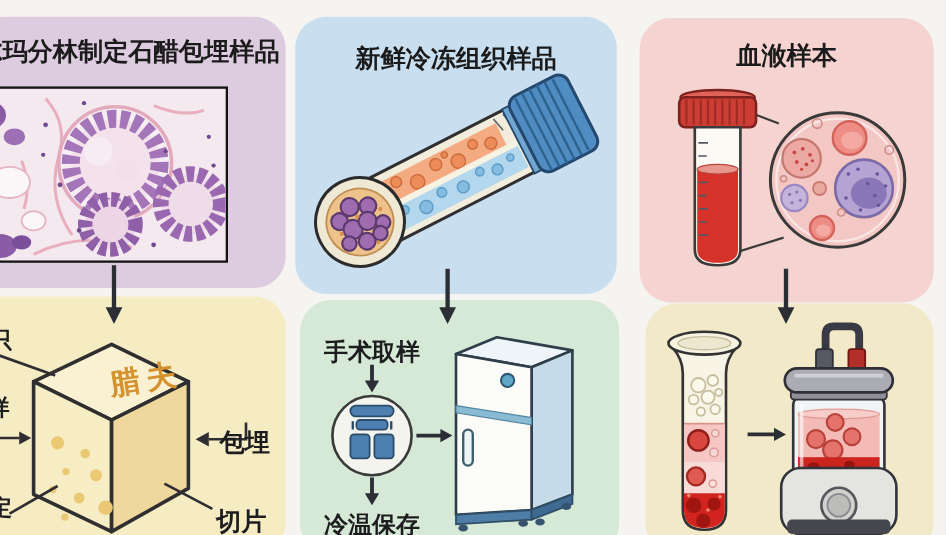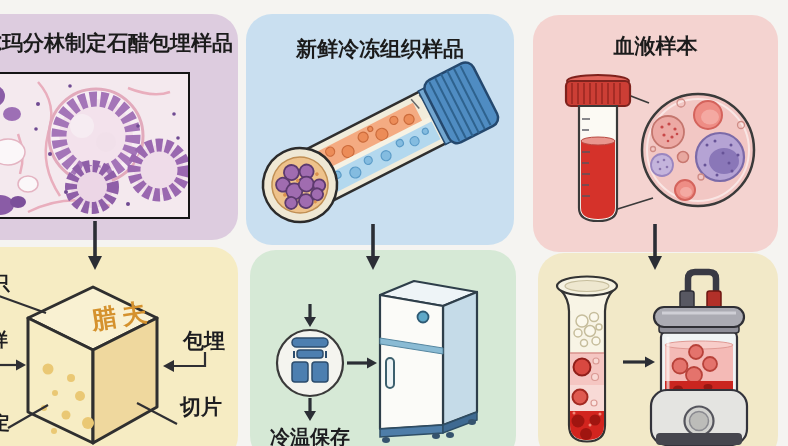--- a/index.html
+++ b/index.html
@@ -10,21 +10,21 @@
   #panel-frozen-top{left:246px;top:14px;width:268px;height:231px;background:#c9dff0;}
   #panel-blood-top{left:533px;top:15px;width:245px;height:237px;background:#f4d3d0;}
   #panel-ffpe-bottom{left:-24px;top:247px;width:262px;height:215px;background:#f6ecc3;}
   #panel-frozen-bottom{left:250px;top:250px;width:266px;height:212px;background:#d6e9d6;}
   #panel-blood-bottom{left:538px;top:253px;width:240px;height:209px;background:#f2e9c8;}
   .title{position:absolute;color:#1b1b1b;font-weight:600;text-align:center;white-space:nowrap;}
   #title-ffpe{left:-24px;top:29px;width:262px;font-size:21px;}
   #title-frozen{left:246px;top:35px;width:268px;font-size:21px;}
   #title-blood{left:533px;top:32px;width:245px;font-size:21px;}
   .label{position:absolute;color:#1d1d20;font-weight:600;white-space:nowrap;}
-  .fs20{font-size:20px;} .fs21{font-size:21px;}
+  .fs20{font-size:20px;} .fs21{font-size:21px;margin-top:28px;}
   #histology-frame{position:absolute;left:-24px;top:72px;width:210px;height:143px;border:2.5px solid #141414;background:#f4e9ee;overflow:hidden;}
   .absvg{position:absolute;}
   #wax-label{left:70px;top:299px;width:104px;text-align:center;font-size:25px;letter-spacing:6px;color:#d5922e;transform:rotate(-9deg);}
   #label-embed{left:183px;top:327px;}
   #label-slice{left:180px;top:393px;}
   #partial-top{left:-8px;top:271px;font-size:19px;}
   #partial-mid{left:-11px;top:327px;font-size:19px;}
   #partial-bottom{left:-9px;top:410px;font-size:19px;}
   #step-sampling{left:270px;top:280px;}
   #step-storage{left:270px;top:424px;}
@@ -303,20 +303,21 @@
       <polygon points="130,179 193,175 193,183 130,187" fill="#4e7da8" stroke="#2e4e66" stroke-width="1.5"></polygon>
       <polygon points="193,175 227,162 227,170 193,183" fill="#3f6a92" stroke="#2e4e66" stroke-width="1.5"></polygon>
       <g fill="#35536e">
         <ellipse cx="136" cy="190" rx="4" ry="3"></ellipse>
           <ellipse cx="186" cy="186" rx="4" ry="3"></ellipse>
         <ellipse cx="222" cy="172" rx="4" ry="3"></ellipse>
           <ellipse cx="200" cy="185" rx="4" ry="3"></ellipse>
       </g>
     </g>
   </svg>
+  <div class="label fs20" id="step-sampling">手术取样</div>
   <div class="label fs20" id="step-storage">冷温保存</div>
 
   <svg class="absvg" style="left:538px;top:253px;" width="240" height="200" viewBox="0 0 240 200">
 
     <g>
       <path d="M22,36 Q31,46 31,58 L31,172 Q31,188.5 49,188.5 Q67,188.5 67,172 L67,58 Q67,46 76,36" fill="#f8f4e5" stroke="#333333" stroke-width="2.2"></path>
       <g fill="#fbf8ec" stroke="#c6bd9c" stroke-width="1.5">
         <circle cx="44" cy="68" r="6"></circle>
           <circle cx="56" cy="64" r="4.5"></circle>
           <circle cx="40" cy="80" r="4"></circle>

